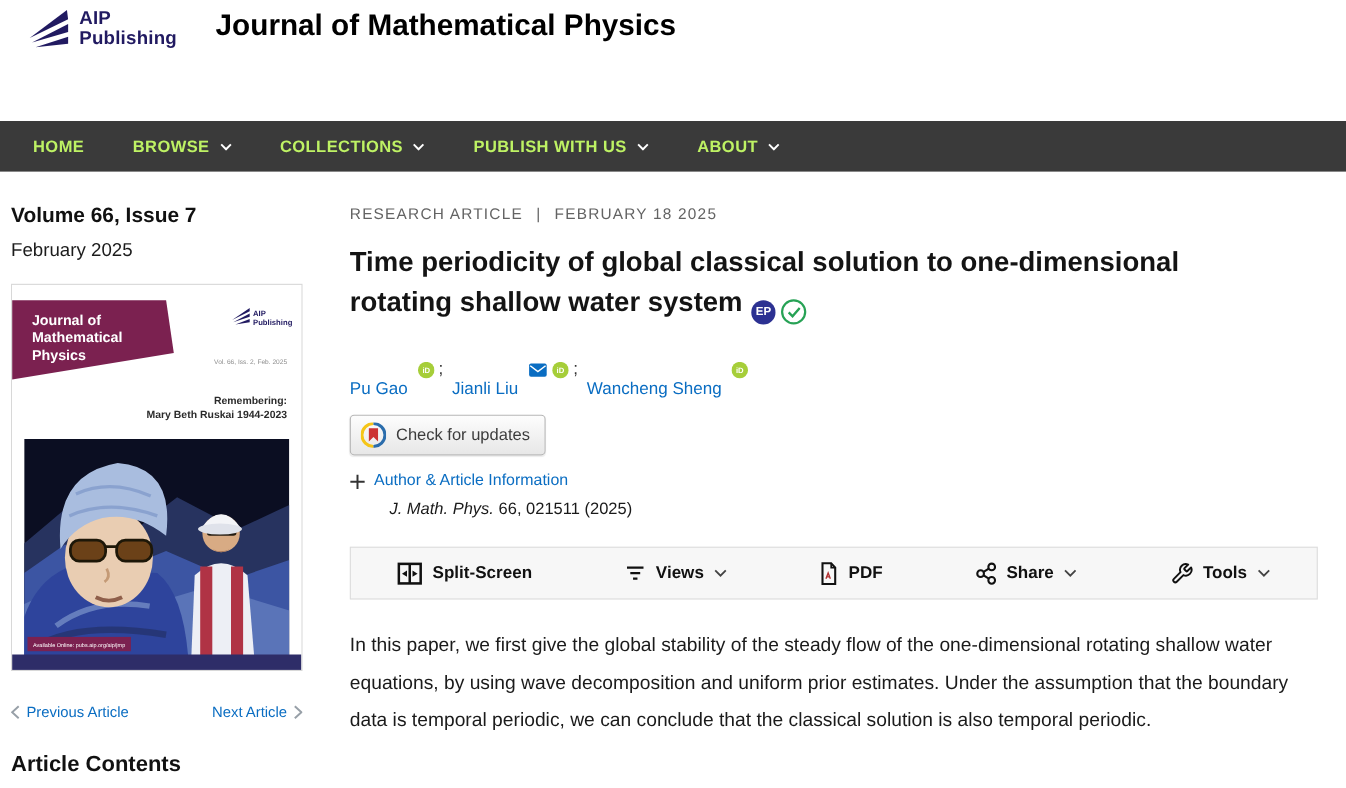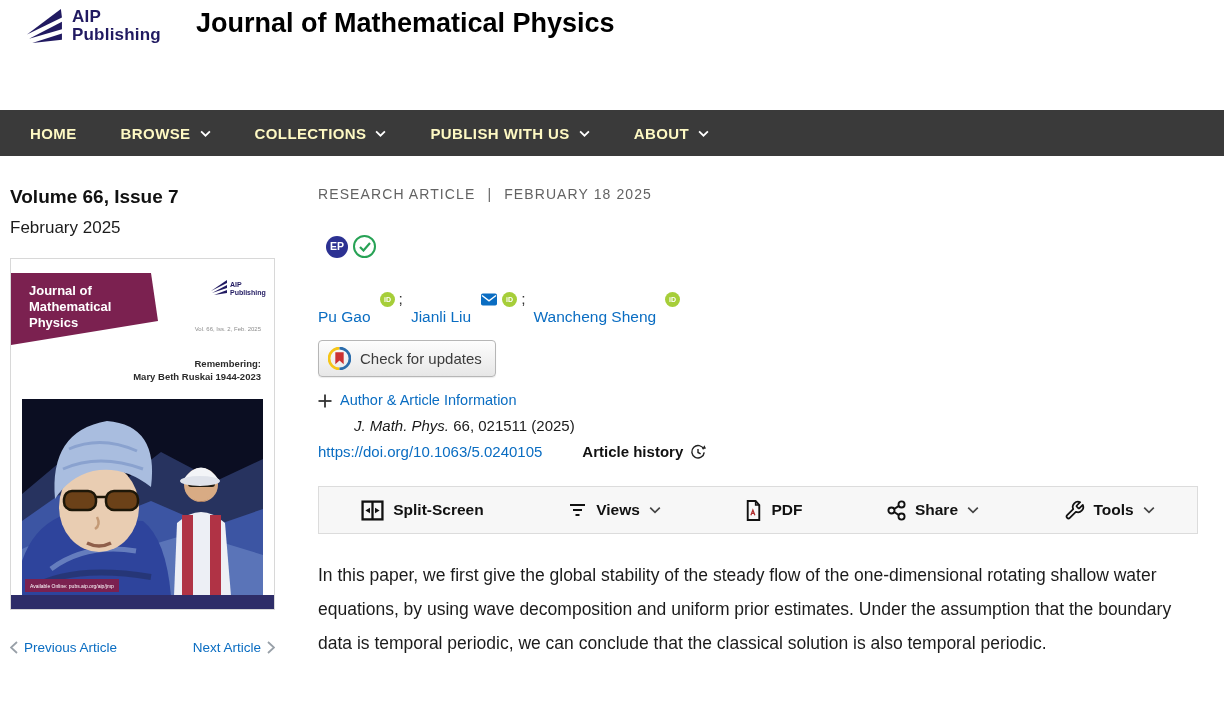--- a/index.html
+++ b/index.html
@@ -8,21 +8,21 @@
 
   
   .site-header { position:absolute; left:0; top:0; width:1224px; height:100px; background:#fff; }
   .brand { position:absolute; left:25px; top:8px; display:flex; align-items:center; gap:7px; }
   .brand-text { color:#211a61; font-weight:bold; font-size:17px; line-height:18px; letter-spacing:.2px; }
   .journal-title { position:absolute; left:196px; top:8px; font-size:27px; font-weight:bold; color:#000; }
 
   
   .main-nav { position:absolute; left:0; top:110px; width:1224px; height:46px; background:#3a3a3a;
               display:flex; align-items:center; padding-left:30px; gap:44px; }
-  .nav-item { display:flex; align-items:center; gap:9px; color:#fef9c3; font-size:15px; font-weight:bold;
+  .nav-item { display:flex; align-items:center; gap:9px; color:#bef264; font-size:15px; font-weight:bold;
               letter-spacing:.4px; cursor:pointer; }
 
   
   .vol-issue { position:absolute; left:10px; top:186px; font-size:19px; font-weight:bold; color:#111; }
   .issue-date { position:absolute; left:10px; top:218px; font-size:17px; color:#1c1c1c; }
   .cover { position:absolute; left:10px; top:258px; width:265px; height:352px; border:1px solid #d8d8d8; background:#fff; }
   .pn-row { position:absolute; left:10px; top:640px; width:265px; display:flex; justify-content:space-between; }
   .pn-link { display:flex; align-items:center; gap:6px; color:#0a6dc2; font-size:13.5px; cursor:pointer; }
   .contents-heading { position:absolute; left:10px; top:684px; font-size:20px; font-weight:bold; color:#111; }
 
@@ -180,30 +180,31 @@
       <span>Previous Article</span>
     </div>
     <div class="pn-link">
       <span>Next Article</span>
       <svg width="8" height="13" viewBox="0 0 8 13">
           <polyline points="1,1 7,6.5 1,12" fill="none" stroke="#98a0a8" stroke-width="1.8"></polyline>
         </svg>
     </div>
   </div>
 
+  <div class="contents-heading">Article Contents</div>
 
   <div class="main-col">
 
     <div class="kicker">
       <span>RESEARCH ARTICLE</span>
       <span>|</span>
       <span>FEBRUARY 18 2025</span>
     </div>
 
-    <h1 class="article-title"><span class="title-badges">
+    <h1 class="article-title"><span>Time periodicity of global classical solution to one-dimensional rotating shallow water system</span><span class="title-badges">
           <span class="ep-badge">EP</span>
           <span class="oa-badge">
             <svg width="12" height="10" viewBox="0 0 12 10">
               <polyline points="1,5 4.5,8.5 11,1" fill="none" stroke="#27a255" stroke-width="2.2"></polyline>
             </svg>
           </span>
         </span></h1>
 
     <div class="authors">
       <span class="author-link">Pu Gao</span>
@@ -252,31 +253,20 @@
           <line x1="0.5" y1="7" x2="13.5" y2="7" stroke="#333" stroke-width="1.8"></line>
         </svg>
       <span>Author &amp; Article Information</span>
     </div>
 
     <div class="citation">
       <span class="jn">J. Math. Phys.</span>
       <span>66, 021511 (2025)</span>
     </div>
 
-    <div class="doi-row">
-      <span class="doi-link">https://doi.org/10.1063/5.0240105</span>
-      <span class="history">
-        <span>Article history</span>
-        <svg width="16" height="16" viewBox="0 0 18 18">
-          <path d="M 15.5 6 A 7 7 0 1 0 16 9.5" fill="none" stroke="#222" stroke-width="1.6"></path>
-          <polygon points="13.5,5.8 18,5.2 16.2,1.4" fill="#222"></polygon>
-          <polyline points="9,5.5 9,9.5 12,11" fill="none" stroke="#222" stroke-width="1.6"></polyline>
-        </svg>
-      </span>
-    </div>
 
     <div class="toolbar">
       <div class="tool-item">
         <svg width="23" height="21" viewBox="0 0 22 20">
           <rect x="1.5" y="1.5" width="19" height="17" fill="none" stroke="#111" stroke-width="2.2"></rect>
           <line x1="11" y1="1.5" x2="11" y2="18.5" stroke="#111" stroke-width="2.2"></line>
           <polygon points="4.2,10 8.6,7.3 8.6,12.7" fill="#111"></polygon>
           <polygon points="17.8,10 13.4,7.3 13.4,12.7" fill="#111"></polygon>
         </svg>
         <span>Split-Screen</span>

